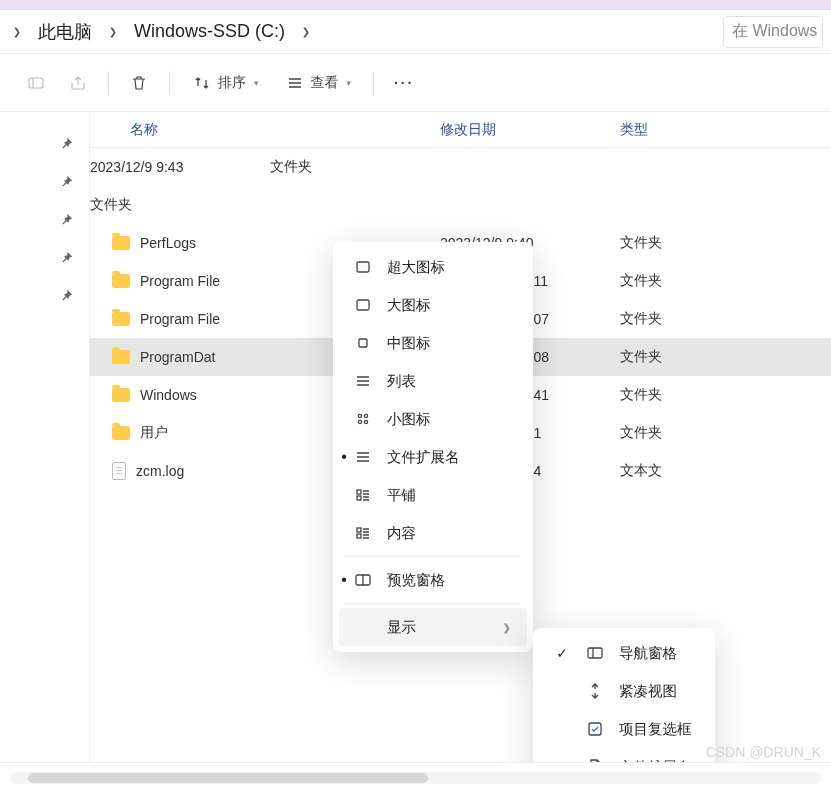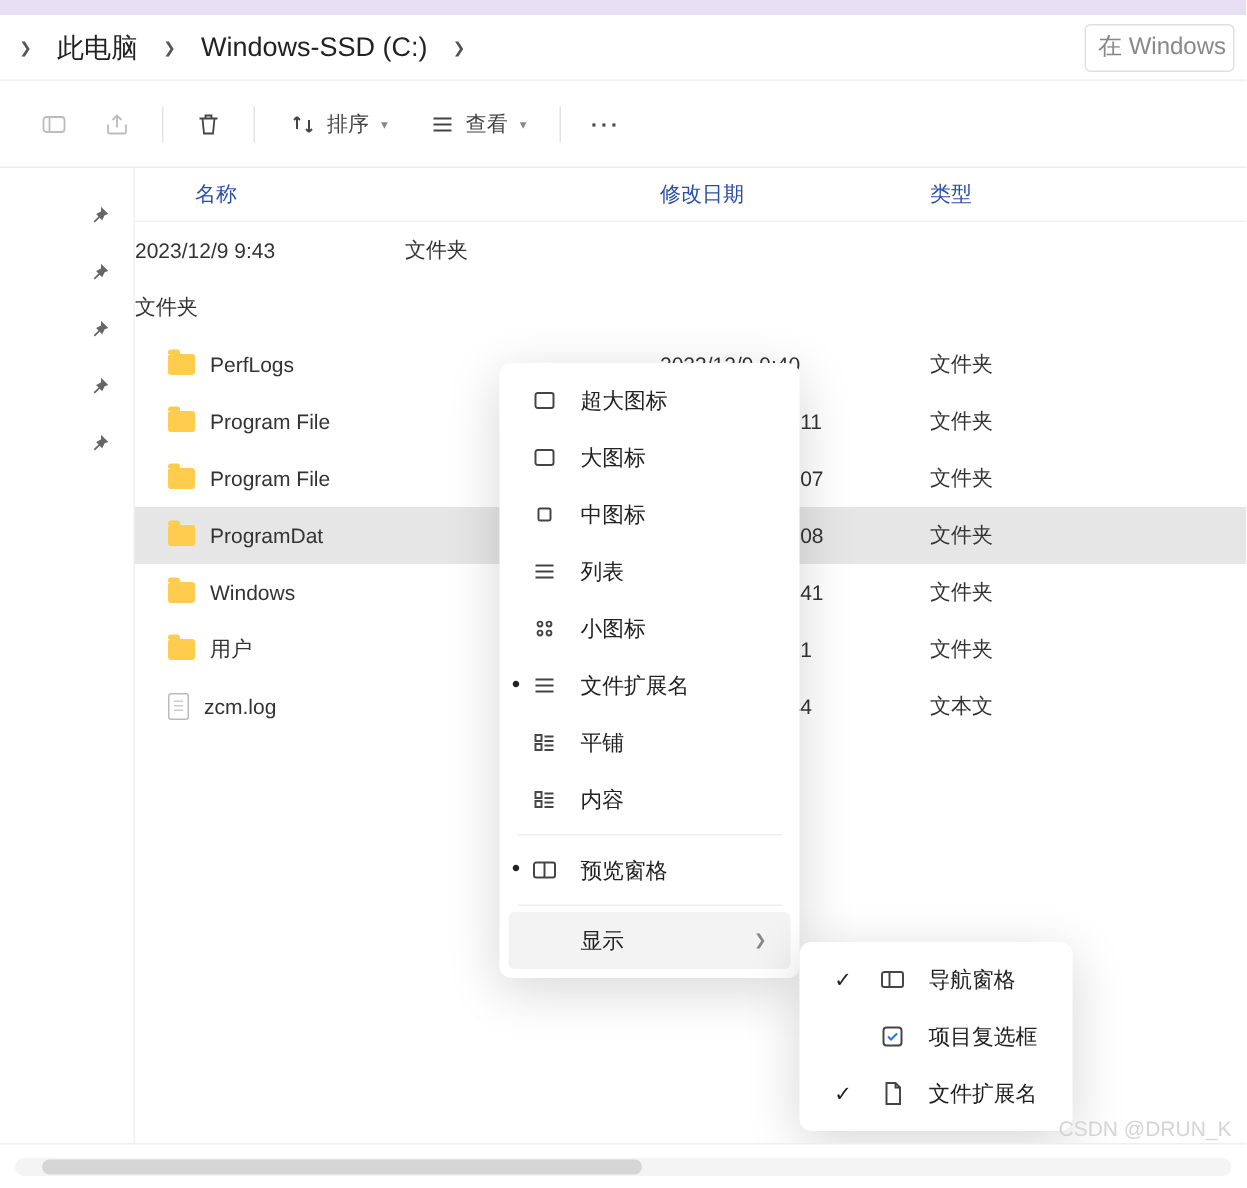--- a/index.html
+++ b/index.html
@@ -324,20 +324,29 @@
                 <rect x="2" y="4" width="14" height="10" rx="1.5"></rect>
                 <path d="M7 4v10"></path>
               </svg>
             </span>
             <span>导航窗格</span>
           </div>
           <div class="menu-item">
             <span class="check"></span>
             <span class="mi-ico">
               <svg width="18" height="18" viewBox="0 0 18 18" fill="none" stroke="currentColor" stroke-width="1.3">
+                <path d="M9 2v5M9 16v-5M6 5l3-3 3 3M6 13l3 3 3-3"></path>
+              </svg>
+            </span>
+            <span>紧凑视图</span>
+          </div>
+          <div class="menu-item">
+            <span class="check"></span>
+            <span class="mi-ico">
+              <svg width="18" height="18" viewBox="0 0 18 18" fill="none" stroke="currentColor" stroke-width="1.3">
                 <rect x="3" y="3" width="12" height="12" rx="2"></rect>
                 <path stroke="#2673e8" d="M6 9l2 2 4-4"></path>
               </svg>
             </span>
             <span>项目复选框</span>
           </div>
           <div class="menu-item">
             <span class="check">✓</span>
             <span class="mi-ico">
               <svg width="18" height="18" viewBox="0 0 18 18" fill="none" stroke="currentColor" stroke-width="1.3">

